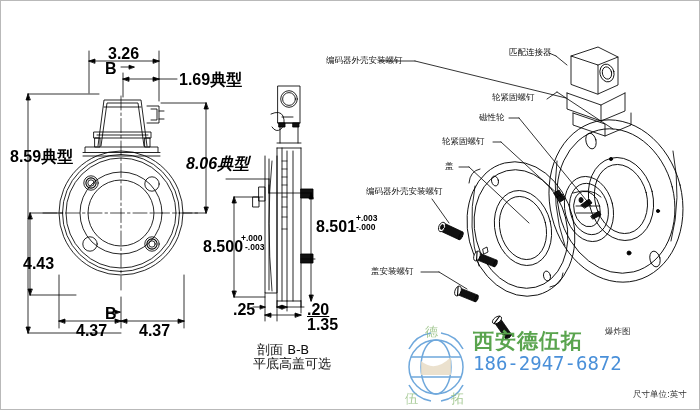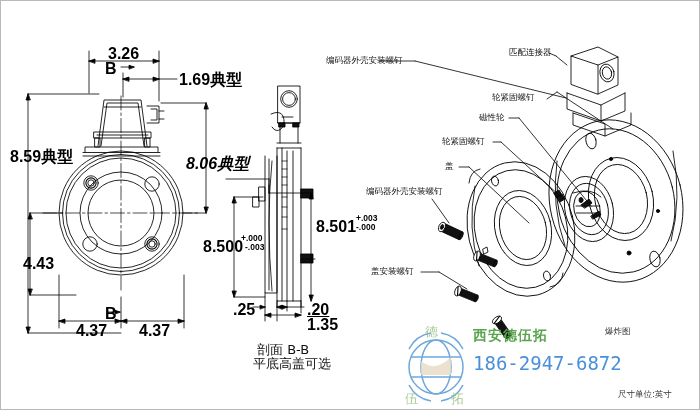--- a/index.html
+++ b/index.html
@@ -7,21 +7,21 @@
   #page{
     position:relative;width:700px;height:410px;background:#ffffff;
     border:1px solid #b9b9b9;box-sizing:border-box;overflow:hidden;
   }
   .lyr{position:absolute;left:0;top:0;width:700px;height:410px;}
   .txt{position:absolute;white-space:nowrap;color:#000;line-height:1;}
   .dim{font-size:16px;font-weight:bold;font-family:"Liberation Sans",sans-serif;}
   .cn{font-size:8.5px;font-family:"DejaVu Sans",sans-serif;color:#111;}
   .cap{font-size:13px;font-family:"DejaVu Sans",sans-serif;color:#111;}
   .tolbox{position:absolute;font-size:8.5px;font-weight:bold;line-height:1.05;}
-  .wm-name{position:absolute;font-size:14px;font-weight:bold;color:#5aa44e;
+  .wm-name{position:absolute;font-size:21px;font-weight:bold;color:#5aa44e;
            font-family:Liberation Serif, serif;letter-spacing:1px;}
   .wm-tel{position:absolute;font-size:19px;color:#4a90d9;letter-spacing:0px;
           font-family:"DejaVu Sans Mono","DejaVu Sans",monospace;text-align:right;}
   .wm-url{position:absolute;font-size:17px;color:#9a9a9a;letter-spacing:0px;
           font-family:"DejaVu Sans Mono","DejaVu Sans",monospace;}
   .wm-unit{position:absolute;font-size:8.5px;color:#333;font-family:"DejaVu Sans",sans-serif;}
   .wm-ex{position:absolute;font-size:8.5px;color:#333;font-family:"DejaVu Sans",sans-serif;}
 </style>
 </head>
 <body>
@@ -351,15 +351,15 @@
       <path d="M22,42 q14,12 30,-4 v18 h-30 z" fill="#e8dcc6" opacity="0.85"></path>
       <text x="26" y="17" font-family="DejaVu Sans" font-size="13" fill="#8fbc7a" opacity="0.8">德</text>
       <text x="6" y="84" font-family="DejaVu Sans" font-size="13" fill="#8fbc7a" opacity="0.8">伍</text>
       <text x="52" y="84" font-family="DejaVu Sans" font-size="13" fill="#8fbc7a" opacity="0.8">拓</text>
     </svg>
     <div class="wm-name" style="left:74px;top:8px;">西安德伍拓</div>
     <div class="wm-tel" style="left:74px;top:33px;">186-2947-6872</div>
   </div>
 
   <div class="wm-ex" style="left:604px;top:325px;">爆炸图</div>
-  <div class="wm-unit" style="left:617px;top:388px;">尺寸单位:英寸</div>
+  <div class="wm-unit" style="left:632px;top:388px;">尺寸单位:英寸</div>
 
 </div>
 
 </body></html>

